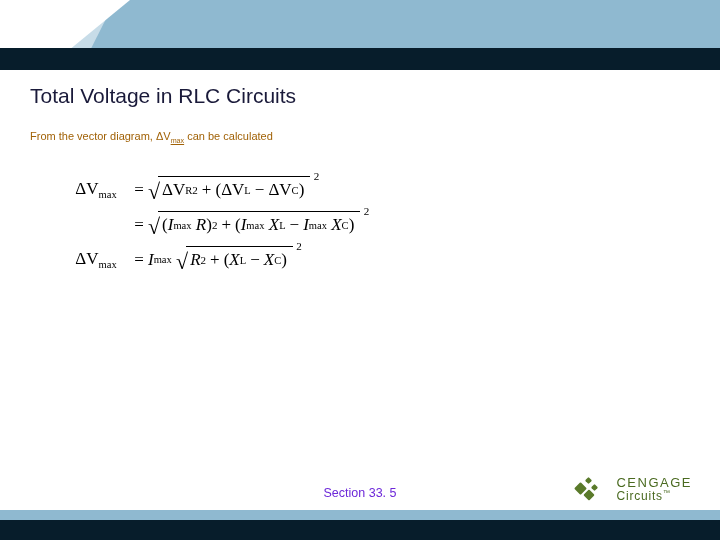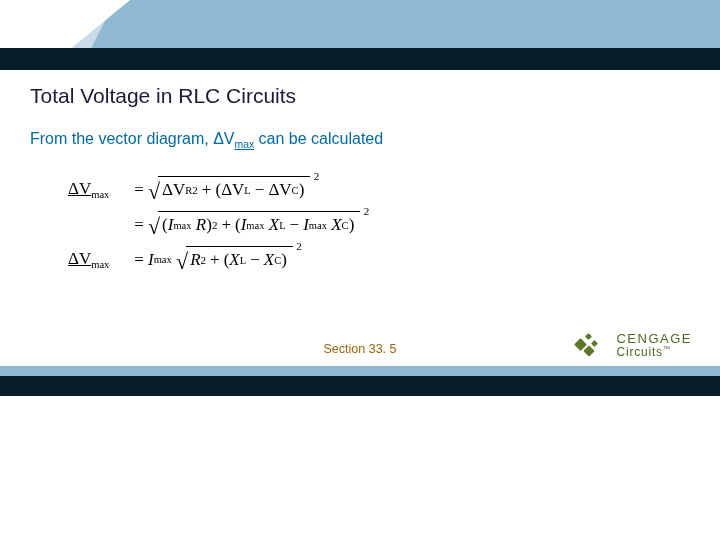--- a/index.html
+++ b/index.html
@@ -1,17 +1,17 @@
 <!DOCTYPE html>
 <html><head>
 <meta charset="utf-8">
 <style>
   * { box-sizing: border-box; margin: 0; padding: 0; }
   html, body { width: 720px; height: 540px; font-family: Arial, Helvetica, sans-serif; background: #fff; overflow: hidden; }
-  .slide { width: 720px; height: 396px; position: relative; background: #fff; }
+  .slide { width: 720px; height: 540px; position: relative; background: #fff; }
 
   
   .top-band-light { position: absolute; top: 0; left: 0; right: 0; height: 48px; background: #8fb9d0; }
   .top-band-dark  { position: absolute; top: 48px; left: 0; right: 0; height: 22px; background: #071d2b; }
   
   .top-band-light::before {
     content: ""; position: absolute; left: 0; top: 0; width: 130px; height: 48px;
     background: #fff;
     clip-path: polygon(0 0, 100% 0, 55% 100%, 0 100%);
   }
@@ -20,42 +20,42 @@
     background: rgba(255,255,255,0.5);
     clip-path: polygon(22% 0, 55% 0, 33% 100%, 0% 100%);
   }
 
   
   .bot-band-dark  { position: absolute; bottom: 0; left: 0; right: 0; height: 20px; background: #071d2b; }
   .bot-band-light { position: absolute; bottom: 20px; left: 0; right: 0; height: 10px; background: #8fb9d0; }
 
   
   .title { position: absolute; top: 84px; left: 30px; font-size: 21px; color: #225; color:#1a1a3a; font-family: Arial, sans-serif; font-weight: 400; }
-  .body-text { position: absolute; top: 130px; left: 30px; font-size: 16px; color: #0369a1; }
+  .body-text { position: absolute; top: 130px; left: 30px; font-size: 11px; color: #a16207; }
   .body-text sub { font-size: 0.65em; vertical-align: sub; text-decoration: underline; }
 
   
   .eqs { position: absolute; top: 168px; left: 68px; width: 440px; }
   .eq-row { display: flex; align-items: center; margin: 8px 0; font-family: "Times New Roman", serif; font-size: 17px; font-style: italic; color: #000; }
-  .eq-lhs { width: 62px; text-align: left; padding-right: 6px; white-space: nowrap; text-decoration: underline; }
+  .eq-lhs { width: 62px; text-align: center; padding-right: 6px; white-space: nowrap; }
   .eq-eq  { width: 18px; text-align: center; font-style: normal; }
   .eq-rhs { display: flex; align-items: center; }
   .sqrt { display: inline-flex; align-items: stretch; }
   .surd { font-style: normal; font-size: 22px; line-height: 1; align-self: flex-end; margin-right: -2px; }
   .vinculum { border-top: 1.2px solid #000; padding: 3px 6px 3px 4px; display: inline-flex; align-items: center; white-space: nowrap; }
   .sub { font-size: 0.62em; vertical-align: sub; font-style: normal; }
   .sup { font-size: 0.65em; vertical-align: super; font-style: normal; }
   .upD { font-style: normal; }
   .paren { font-style: normal; }
   .plus, .minus { font-style: normal; padding: 0 4px; }
   .outer-sq { position: relative; }
   .outer-sq .sup.outer { position: absolute; right: -9px; top: -6px; }
 
   
-  .section-label { position: absolute; bottom: 40px; left: 0; right: 0; text-align: center; font-size: 12.5px; color: #a16207; }
+  .section-label { position: absolute; bottom: 40px; left: 0; right: 0; text-align: center; font-size: 12.5px; color: #6d28d9; }
 
   
   .logo { position: absolute; right: 28px; bottom: 38px; display: flex; align-items: center; gap: 14px; }
   .logo .mark { width: 26px; height: 26px; position: relative; }
   .logo .mark span { position: absolute; background: #5a7a2a; border-radius: 1px; }
   .logo .mark .p1 { width:5px;height:5px; top:2px; left:10px; transform:rotate(45deg);}
   .logo .mark .p2 { width:9px;height:9px; top:8px; left:0; transform:rotate(45deg);}
   .logo .mark .p3 { width:5px;height:5px; top:9px; left:16px; transform:rotate(45deg);}
   .logo .mark .p4 { width:8px;height:8px; top:15px; left:9px; transform:rotate(45deg);}
   .logo .text { display:flex; flex-direction:column; line-height:1; }

